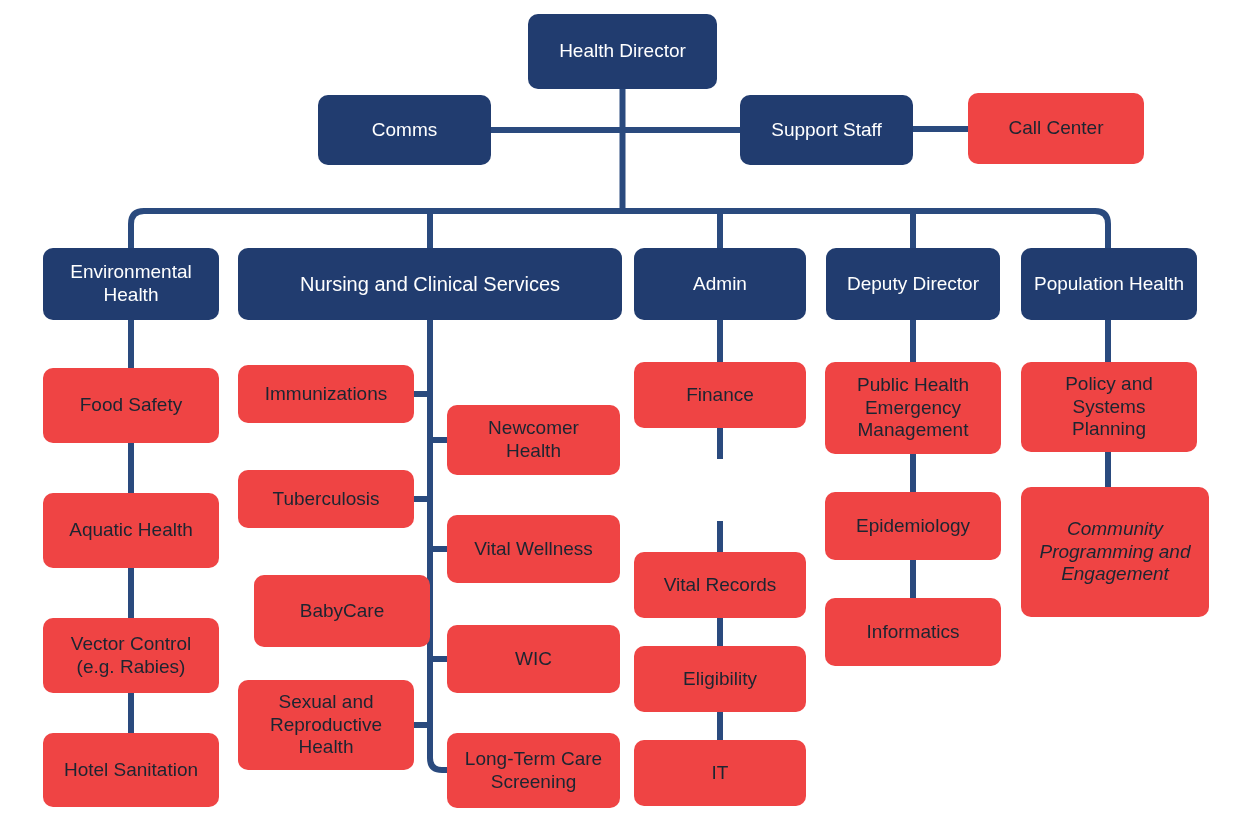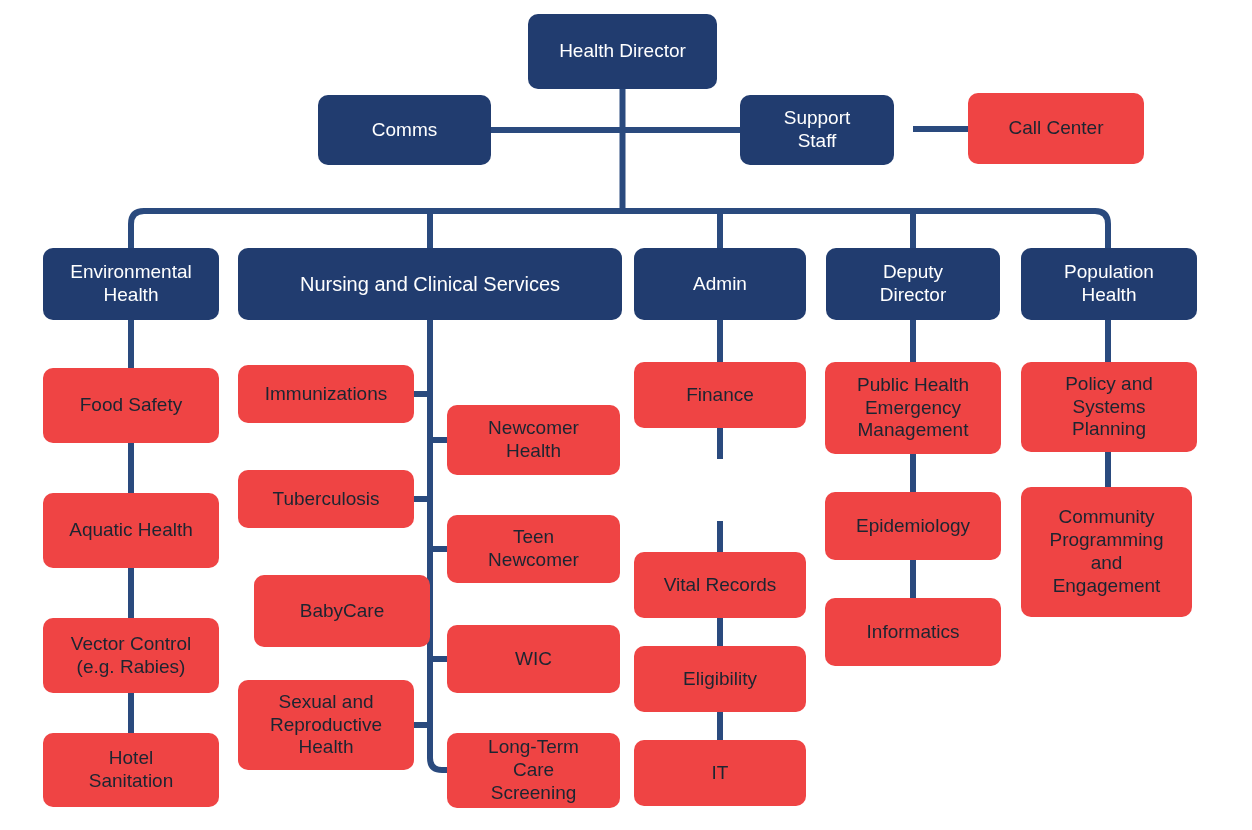--- a/index.html
+++ b/index.html
@@ -19,21 +19,21 @@
   }
   .node{
     position:absolute;
     display:flex;
     align-items:center;
     justify-content:center;
     text-align:center;
     border-radius:10px;
     font-size:19px;
     line-height:1.2;
-    padding:4px 24px;
+    padding:4px 12px;
     box-sizing:border-box;
   }
   .dark{
     background:#213C6F;
     color:#ffffff;
   }
   .light{
     background:#ef4444;
     color:#1C2531;
   }
@@ -69,49 +69,49 @@
 
       <path d="M913 318 L913 364 M913 450 L913 494 M913 558 L913 600"></path>
 
       <path d="M1108 318 L1108 364 M1108 450 L1108 489"></path>
     </g>
   </svg>
 
   <div class="node dark" style="left:528px;top:14px;width:189px;height:75px;">Health Director</div>
 
   <div class="node dark" style="left:318px;top:95px;width:173px;height:70px;">Comms</div>
-  <div class="node dark" style="left:740px;top:95px;width:154px;height:70px;">Support Staff</div>
+  <div class="node dark" style="left:740px;top:95px;width:173px;height:70px;">Support Staff</div>
   <div class="node light" style="left:968px;top:93px;width:176px;height:71px;">Call Center</div>
 
   <div class="node dark" style="left:43px;top:248px;width:176px;height:72px;">Environmental Health</div>
   <div class="node dark" style="left:238px;top:248px;width:384px;height:72px;font-size:20px;">Nursing and Clinical Services</div>
   <div class="node dark" style="left:634px;top:248px;width:172px;height:72px;">Admin</div>
   <div class="node dark" style="left:826px;top:248px;width:174px;height:72px;text-align:center;">Deputy Director</div>
   <div class="node dark" style="left:1021px;top:248px;width:176px;height:72px;">Population Health</div>
 
   <div class="node light" style="left:43px;top:368px;width:176px;height:75px;">Food Safety</div>
   <div class="node light" style="left:43px;top:493px;width:176px;height:75px;">Aquatic Health</div>
   <div class="node light" style="left:43px;top:618px;width:176px;height:75px;">Vector Control (e.g. Rabies)</div>
   <div class="node light" style="left:43px;top:733px;width:176px;height:74px;">Hotel Sanitation</div>
 
   <div class="node light" style="left:238px;top:365px;width:176px;height:58px;">Immunizations</div>
   <div class="node light" style="left:238px;top:470px;width:176px;height:58px;">Tuberculosis</div>
   <div class="node light" style="left:238px;top:575px;width:176px;height:72px;margin-left:16px;">BabyCare</div>
   <div class="node light" style="left:238px;top:680px;width:176px;height:90px;">Sexual and Reproductive Health</div>
 
   <div class="node light" style="left:447px;top:405px;width:173px;height:70px;">Newcomer Health</div>
-  <div class="node light" style="left:447px;top:515px;width:173px;height:68px;">Teen Newcomer</div>
+  <div class="node light" style="left:447px;top:515px;width:173px;height:68px;">Vital Wellness</div>
   <div class="node light" style="left:447px;top:625px;width:173px;height:68px;">WIC</div>
   <div class="node light" style="left:447px;top:733px;width:173px;height:75px;">Long-Term Care Screening</div>
 
   <div class="node light" style="left:634px;top:362px;width:172px;height:66px;">Finance</div>
   <div class="node light" style="left:634px;top:552px;width:172px;height:66px;">Vital Records</div>
   <div class="node light" style="left:634px;top:646px;width:172px;height:66px;">Eligibility</div>
   <div class="node light" style="left:634px;top:740px;width:172px;height:66px;">IT</div>
 
   <div class="node light" style="left:825px;top:362px;width:176px;height:92px;">Public Health Emergency Management</div>
   <div class="node light" style="left:825px;top:492px;width:176px;height:68px;">Epidemiology</div>
   <div class="node light" style="left:825px;top:598px;width:176px;height:68px;">Informatics</div>
 
   <div class="node light" style="left:1021px;top:362px;width:176px;height:90px;">Policy and Systems Planning</div>
-  <div class="node light" style="left:1021px;top:487px;width:171px;height:130px;padding:4px 18px;">Community Programming and Engagement</div>
+  <div class="node light" style="left:1021px;top:487px;width:188px;height:130px;padding:4px 18px;font-style:italic;">Community Programming and Engagement</div>
 
 </div>
 
 </body></html>

